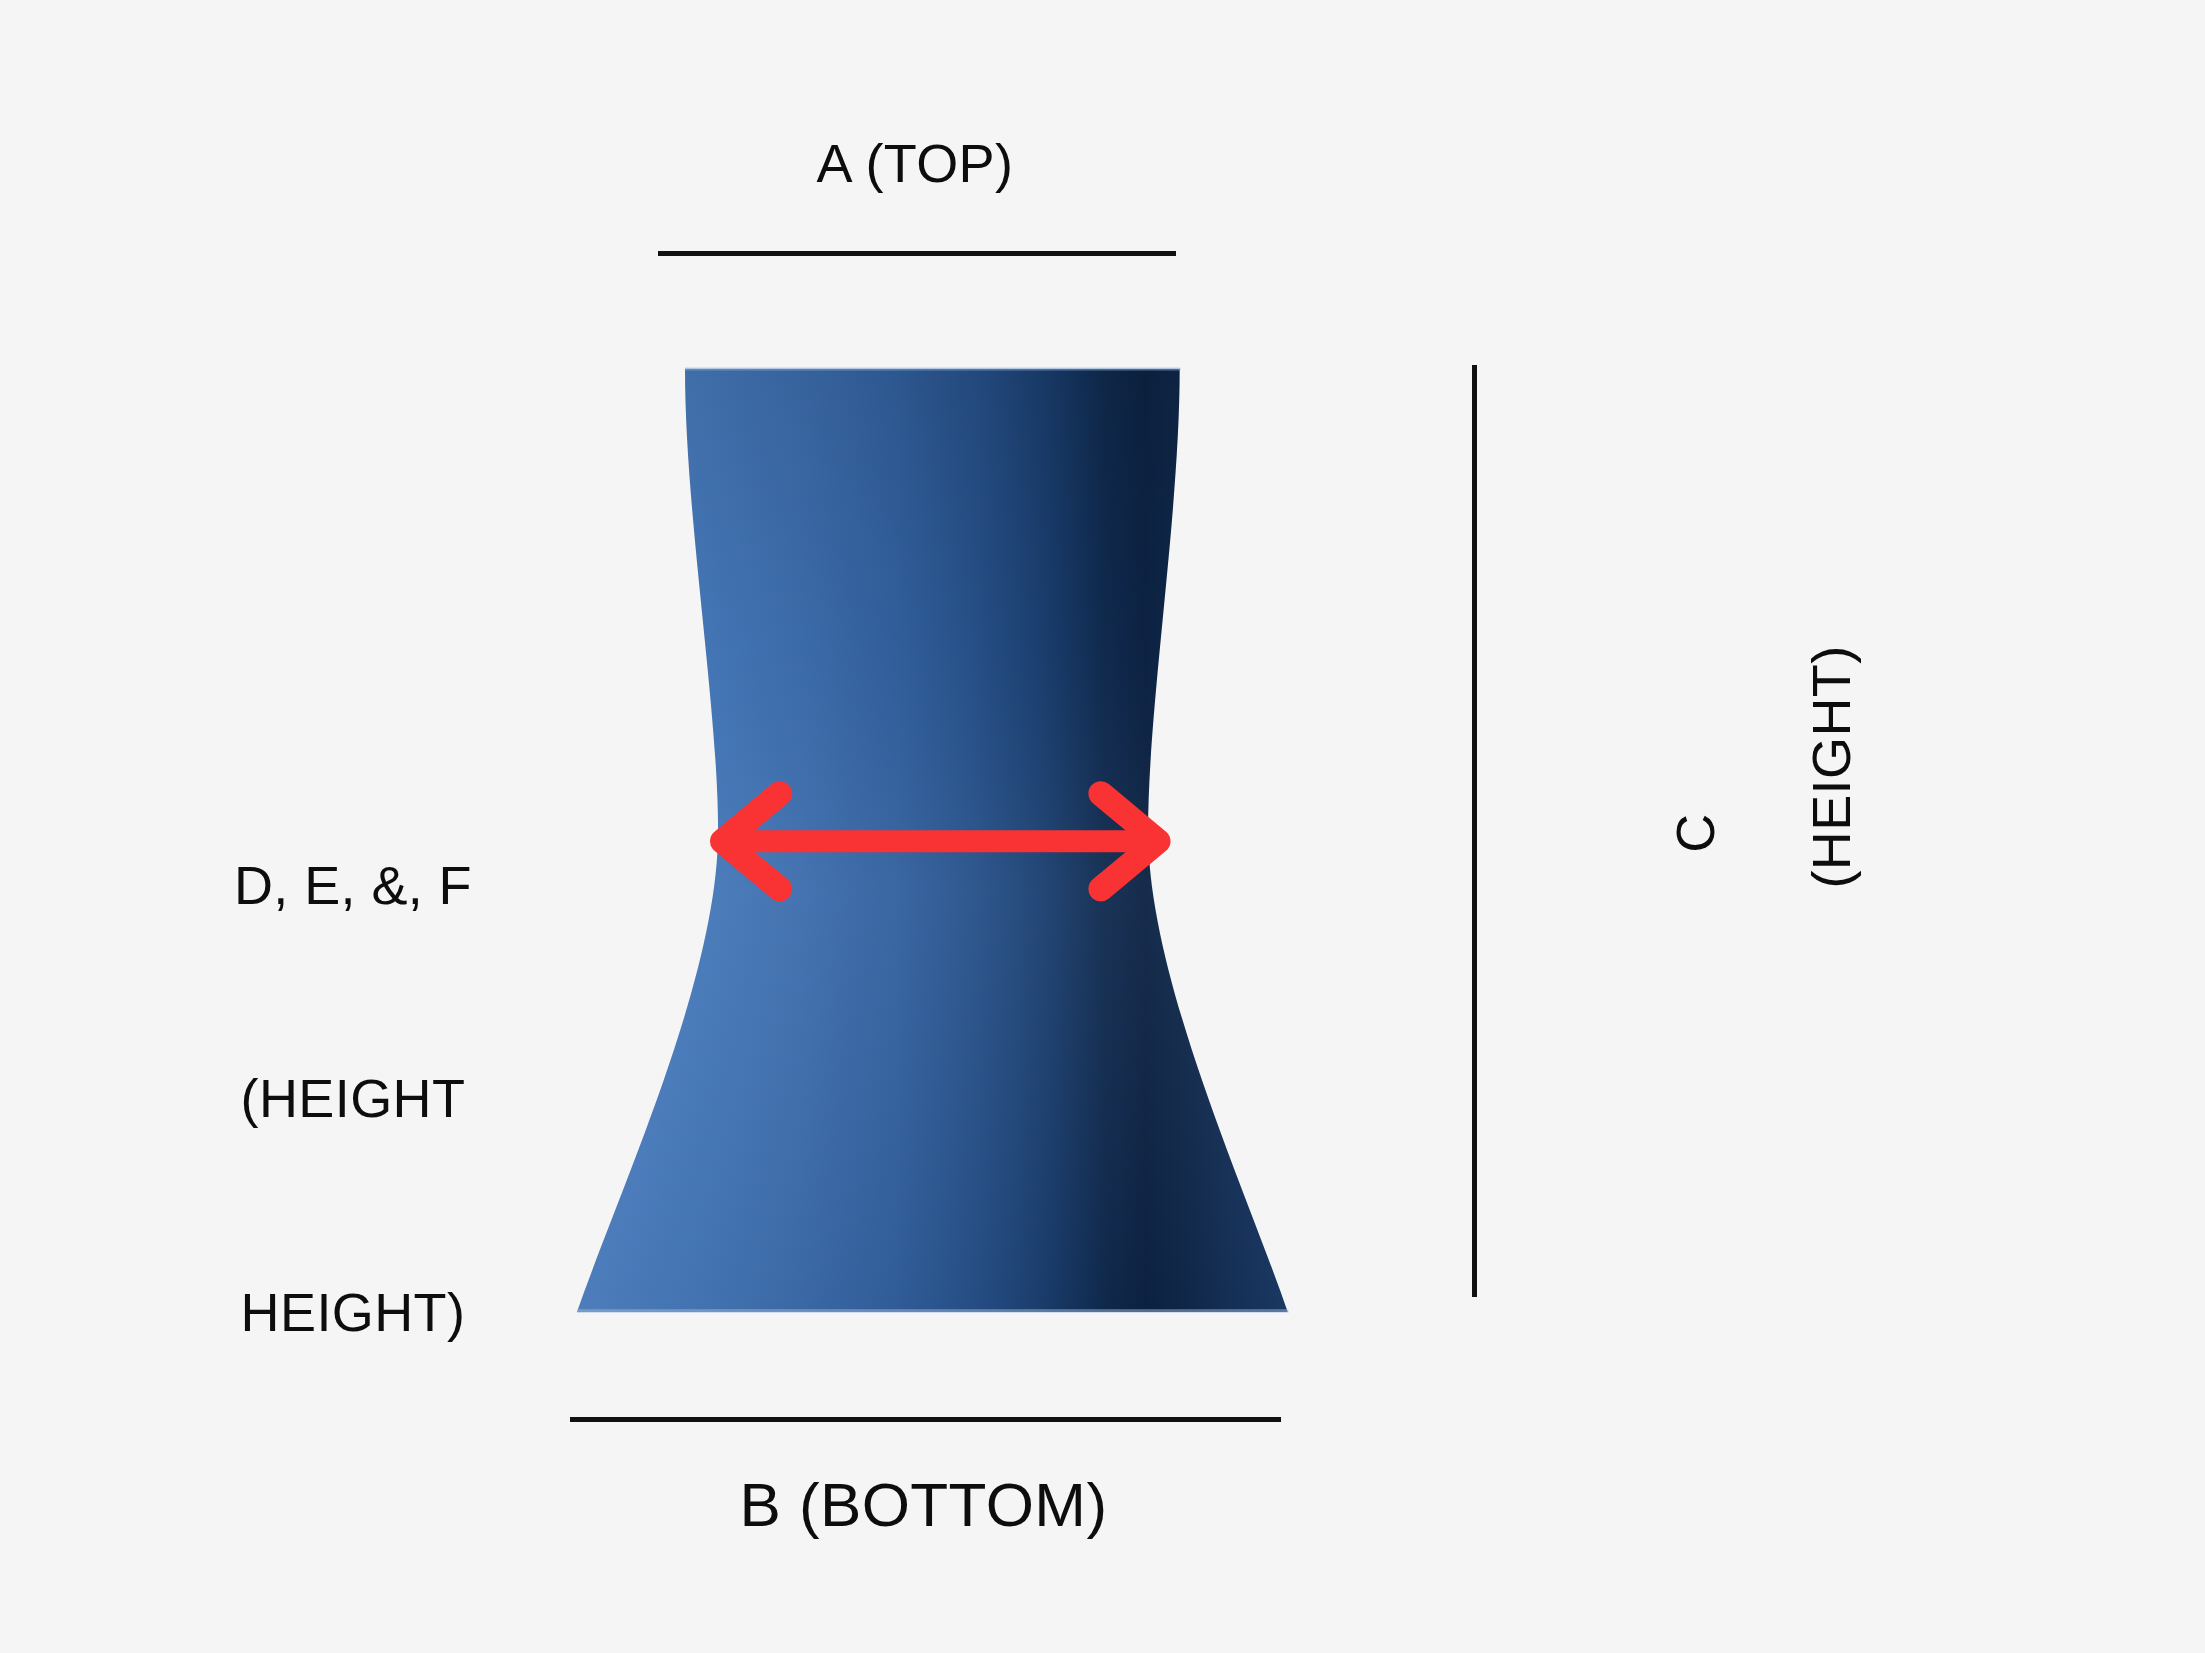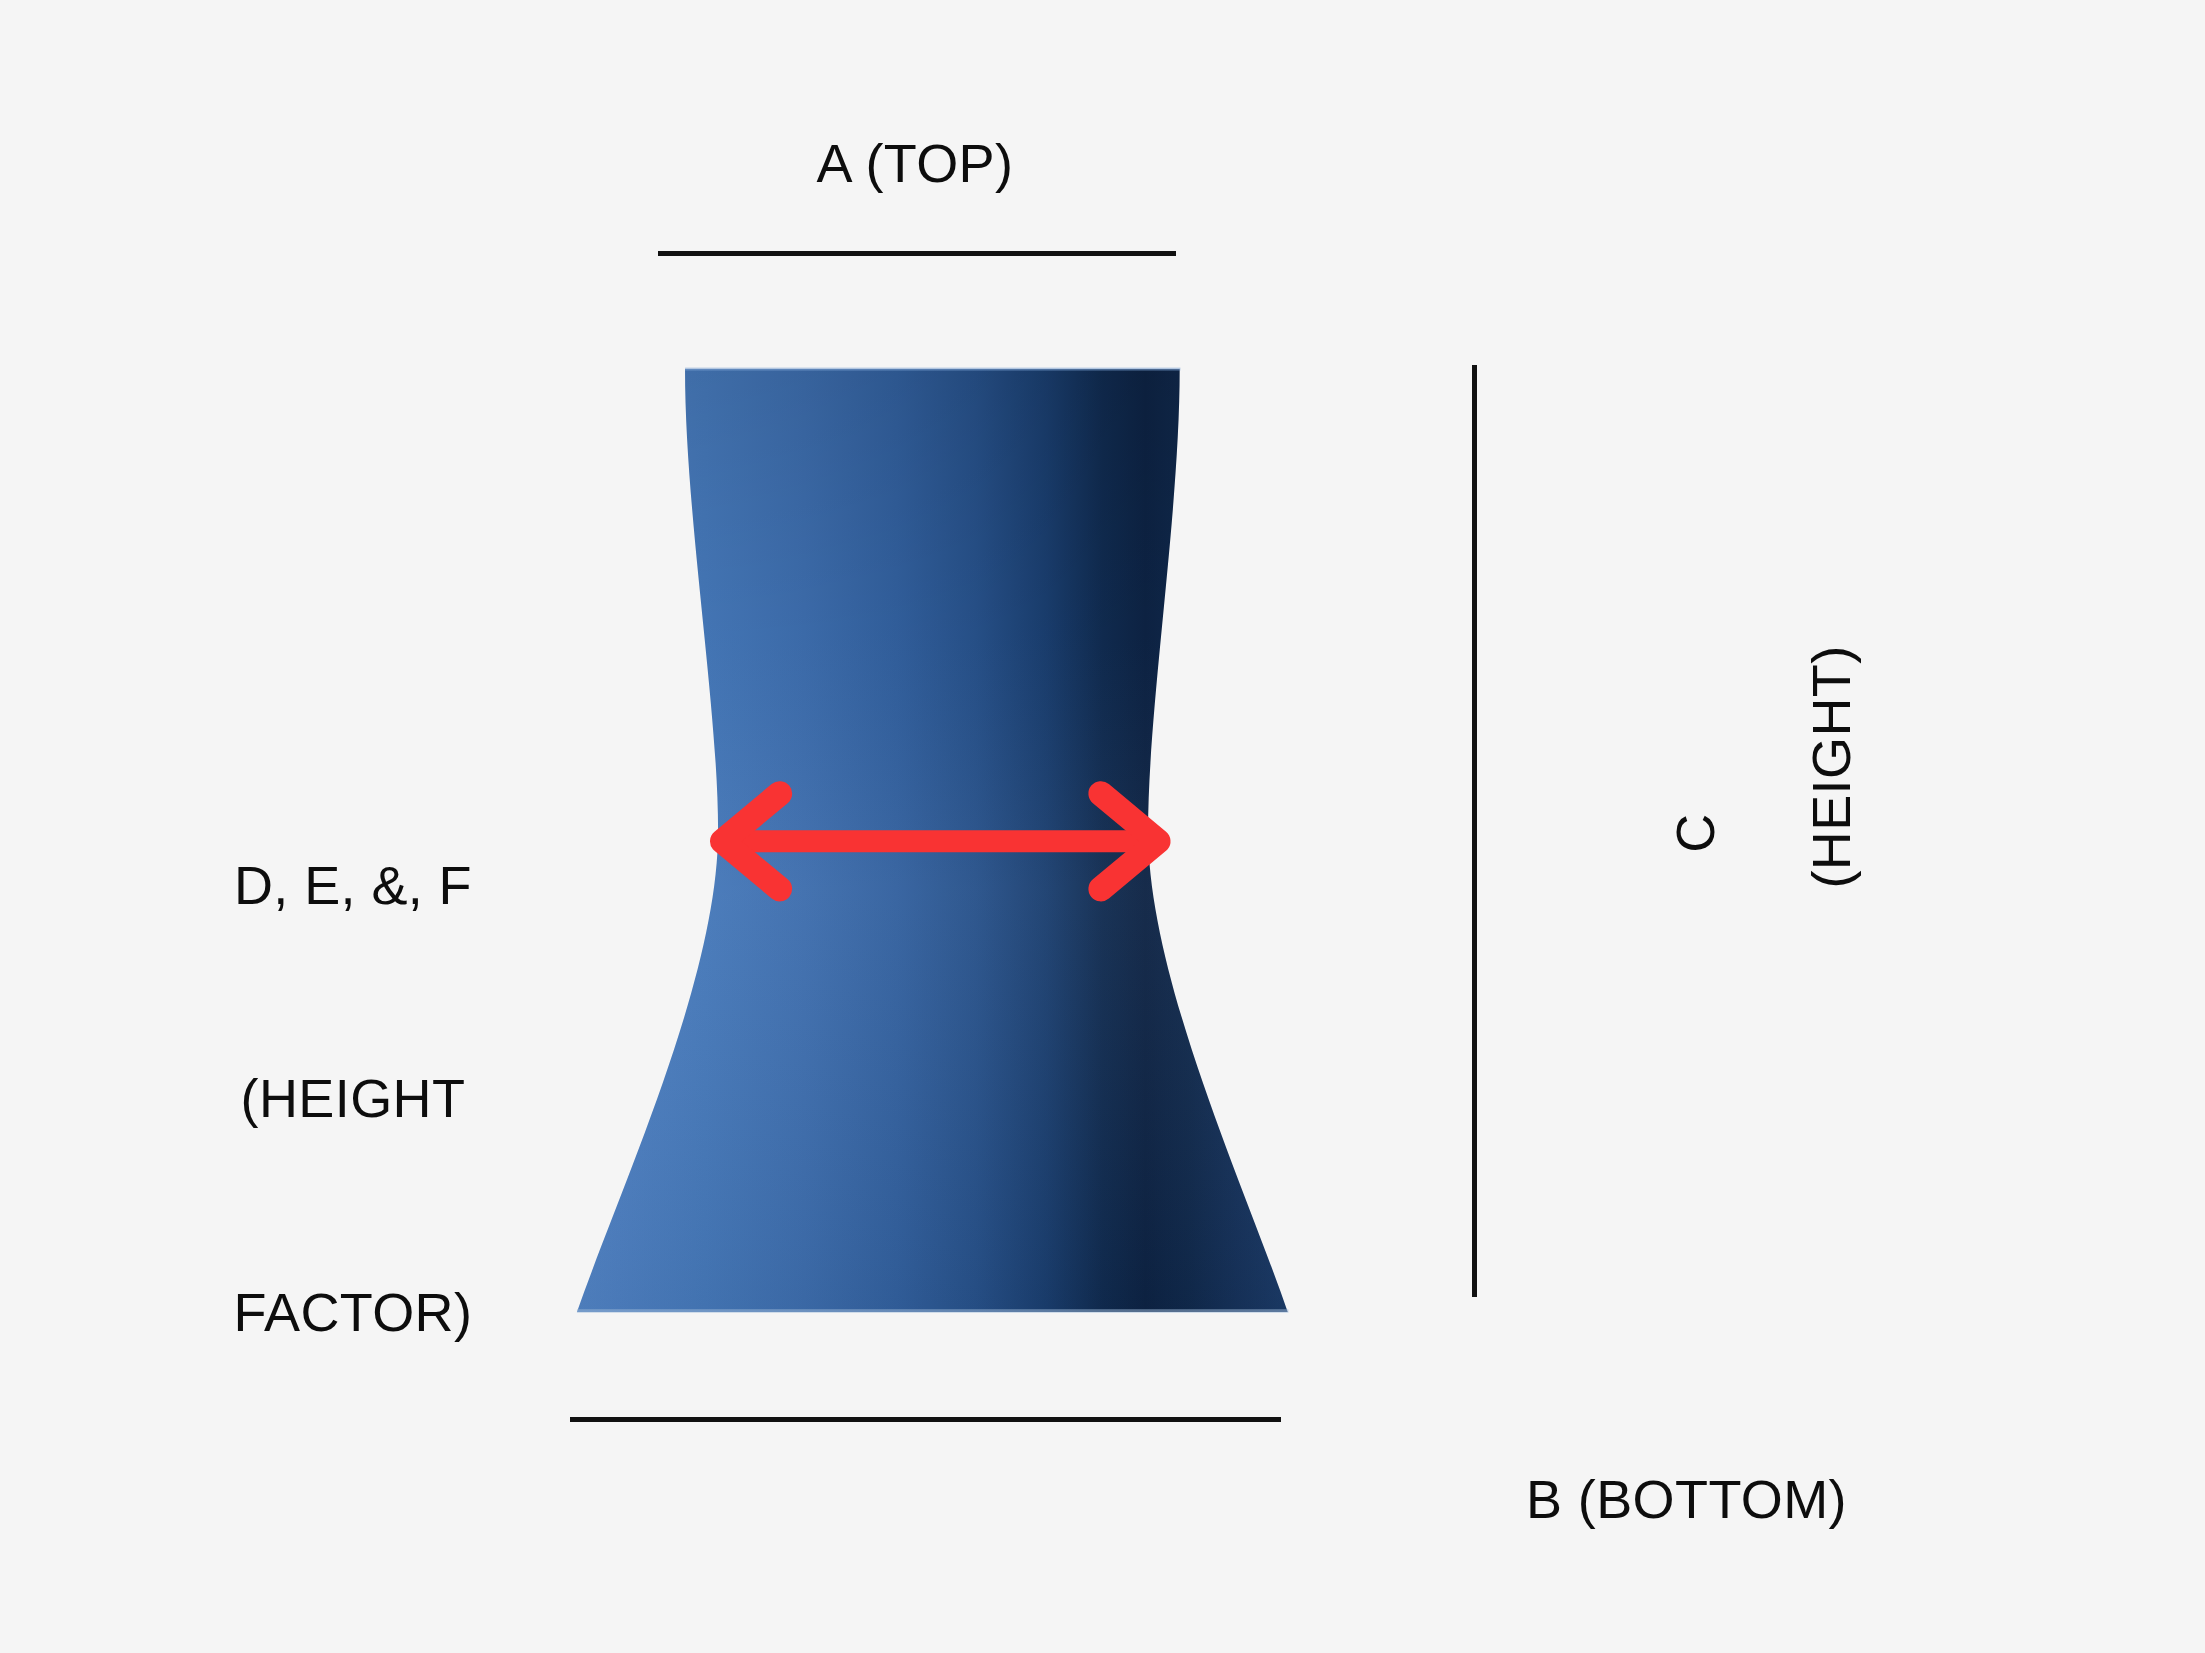--- a/index.html
+++ b/index.html
@@ -38,22 +38,22 @@
     top: 131px;
     width: 1830px;
     text-align: center;
     font-size: 54px;
   }
 
   #label-bottom {
     left: 0;
     top: 1467px;
     width: 1847px;
-    text-align: right;
-    font-size: 54px;
+    text-align: center;
+    font-size: 62px;
   }
 
   #label-left {
     left: 125px;
     top: 707px;
     width: 456px;
     text-align: center;
     font-size: 54px;
     line-height: 1.32;
   }
@@ -191,21 +191,21 @@
 
       <rect x="932" y="500" width="674" height="4" fill="#7ba0d0" opacity="0.55"></rect>
 
       <rect x="785" y="1781" width="968" height="5" fill="#9db9da" opacity="0.5"></rect>
     </svg>
   </div>
 
   <div class="label" id="label-left">
     <span class="ln">D, E, &amp;, F</span>
     <span class="ln">(HEIGHT</span>
-    <span class="ln">FACTOR)</span>
+    <span class="ln">HEIGHT)</span>
   </div>
 
   <div id="arrow-wrap">
     <svg width="470" height="132" viewBox="0 0 640 180" xmlns="http://www.w3.org/2000/svg">
 
       <rect x="30" y="74" width="582" height="30" rx="4" fill="#f93333"></rect>
 
       <path d="M 100,24 L 22,89 L 100,154" fill="none" stroke="#f93333" stroke-width="34" stroke-linecap="round" stroke-linejoin="round"></path>
 
       <path d="M 538,24 L 616,89 L 538,154" fill="none" stroke="#f93333" stroke-width="34" stroke-linecap="round" stroke-linejoin="round"></path>

